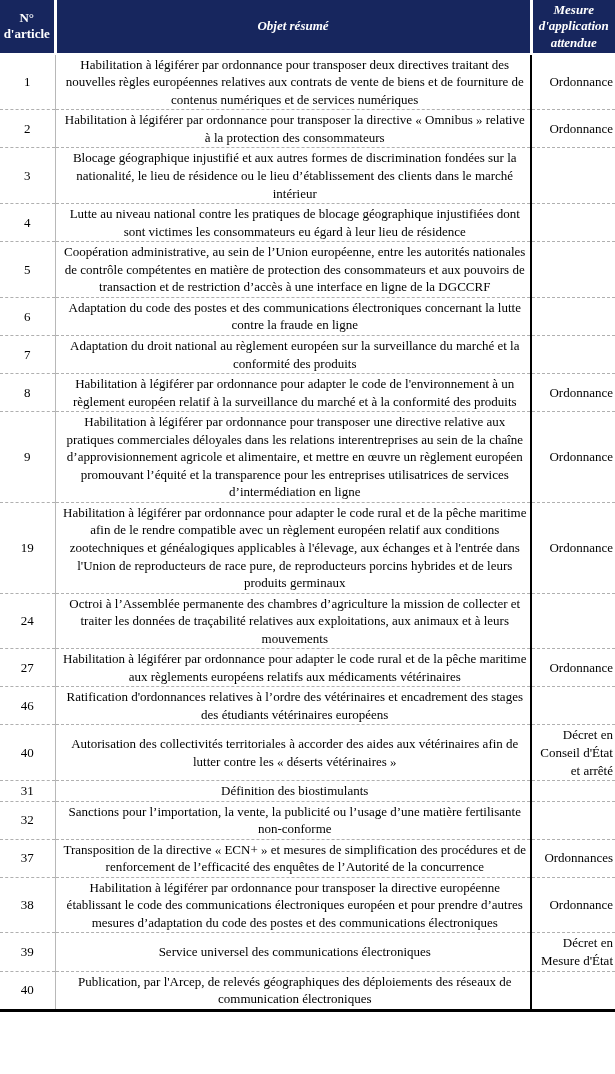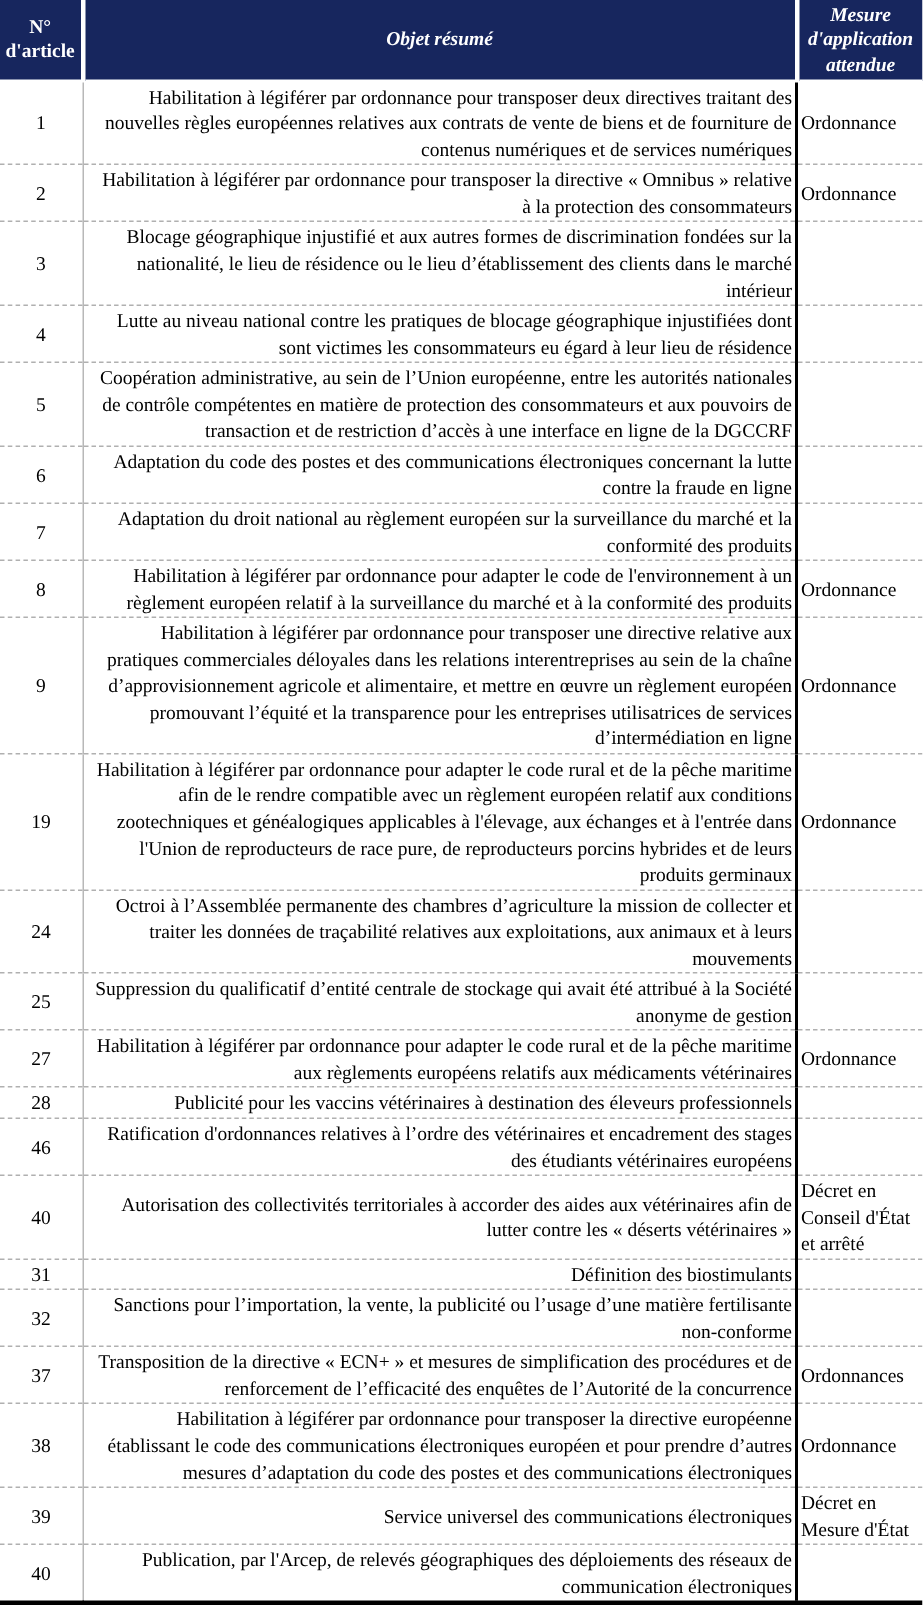--- a/index.html
+++ b/index.html
@@ -45,27 +45,27 @@
     padding: 1px 3px;
     background: #ffffff;
   }
   tbody tr + tr td { border-top: 1px dashed #b0b0b0; }
 
   td.cell-article {
     text-align: center;
     border-right: 1px solid #b8b8b8;
   }
   td.cell-objet {
-    text-align: right;
+    text-align: center;
     padding-left: 6px;
     padding-right: 2px;
     border-right: 2px solid #000000;
   }
   td.cell-mesure {
-    text-align: left;
+    text-align: right;
     padding-left: 2px;
     padding-right: 2px;
   }
 </style>
 </head>
 <body>
 
 <div class="page">
   <table class="measures-table">
     <colgroup>
@@ -141,37 +141,27 @@
     <td class="cell-mesure">Ordonnance</td>
   </tr>
 
 
   <tr>
     <td class="cell-article">24</td>
     <td class="cell-objet">Octroi à l’Assemblée permanente des chambres d’agriculture la mission de collecter et traiter les données de traçabilité relatives aux exploitations, aux animaux et à leurs mouvements</td>
     <td class="cell-mesure"></td>
   </tr>
 
-  <tr>
-    <td class="cell-article">25</td>
-    <td class="cell-objet">Suppression du qualificatif d’entité centrale de stockage qui avait été attribué à la Société anonyme de gestion</td>
-    <td class="cell-mesure"></td>
-  </tr>
 
   <tr>
     <td class="cell-article">27</td>
     <td class="cell-objet">Habilitation à légiférer par ordonnance pour adapter le code rural et de la pêche maritime aux règlements européens relatifs aux médicaments vétérinaires</td>
     <td class="cell-mesure">Ordonnance</td>
   </tr>
 
-  <tr>
-    <td class="cell-article">28</td>
-    <td class="cell-objet">Publicité pour les vaccins vétérinaires à destination des éleveurs professionnels</td>
-    <td class="cell-mesure"></td>
-  </tr>
 
   <tr>
     <td class="cell-article">46</td>
     <td class="cell-objet">Ratification d'ordonnances relatives à l’ordre des vétérinaires et encadrement des stages des étudiants vétérinaires européens</td>
     <td class="cell-mesure"></td>
   </tr>
 
   <tr>
     <td class="cell-article">40</td>
     <td class="cell-objet">Autorisation des collectivités territoriales à accorder des aides aux vétérinaires afin de lutter contre les « déserts vétérinaires »</td>

